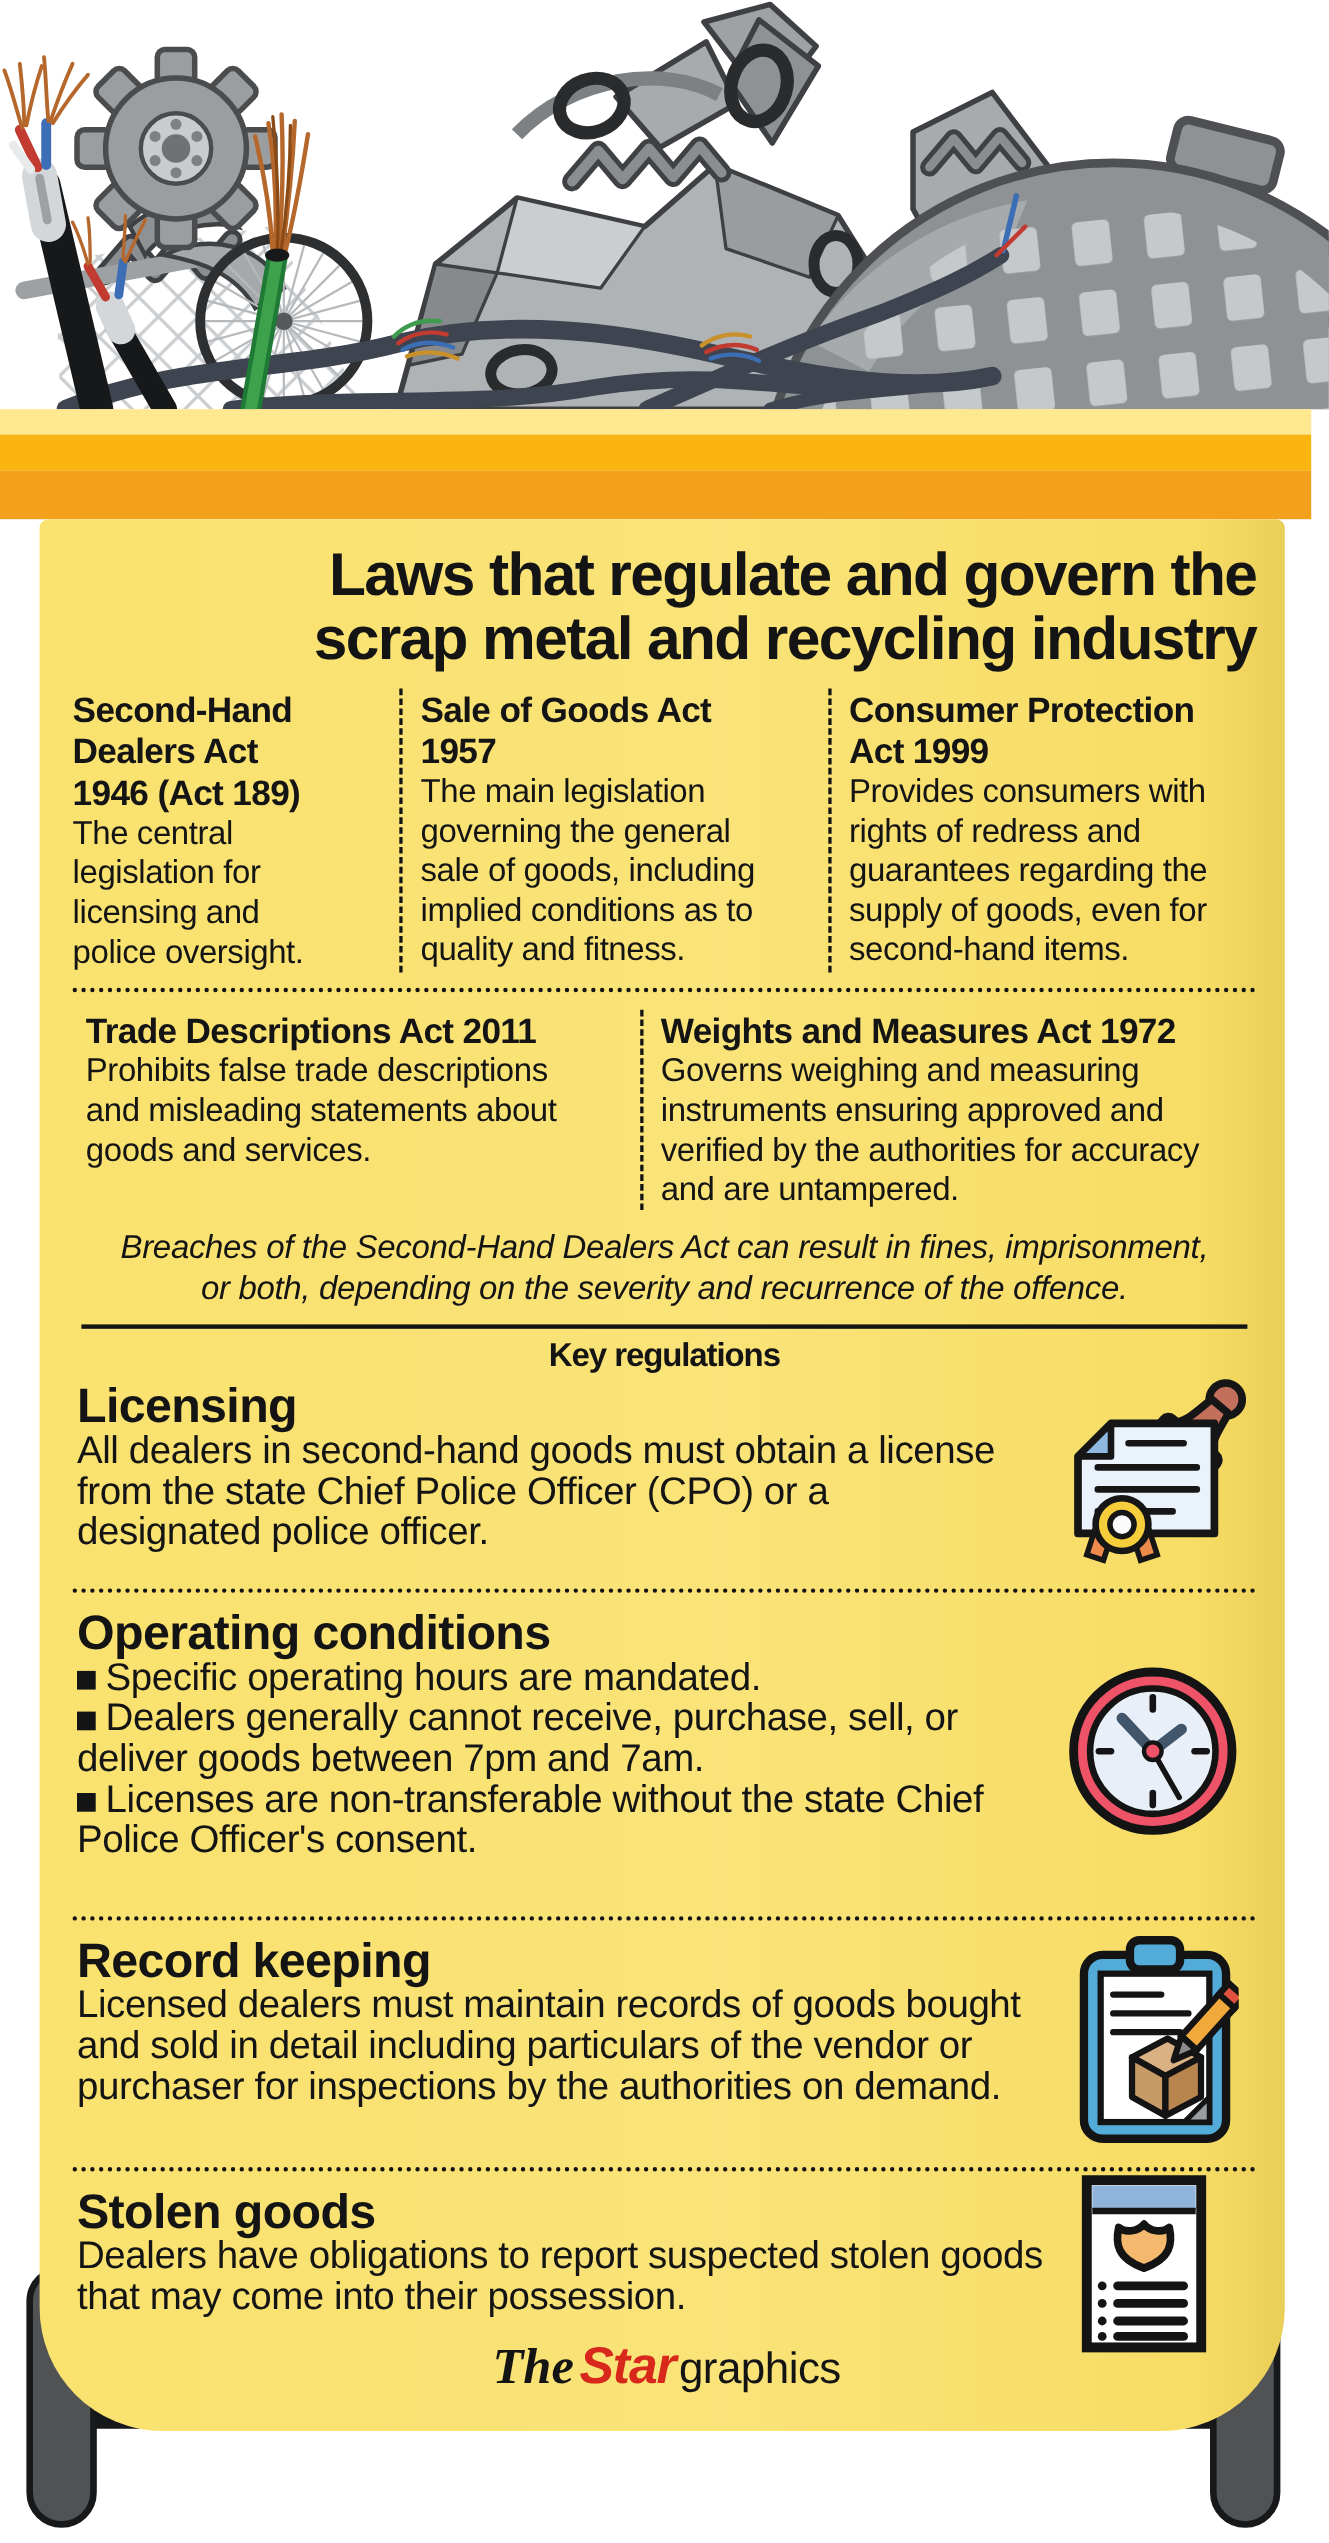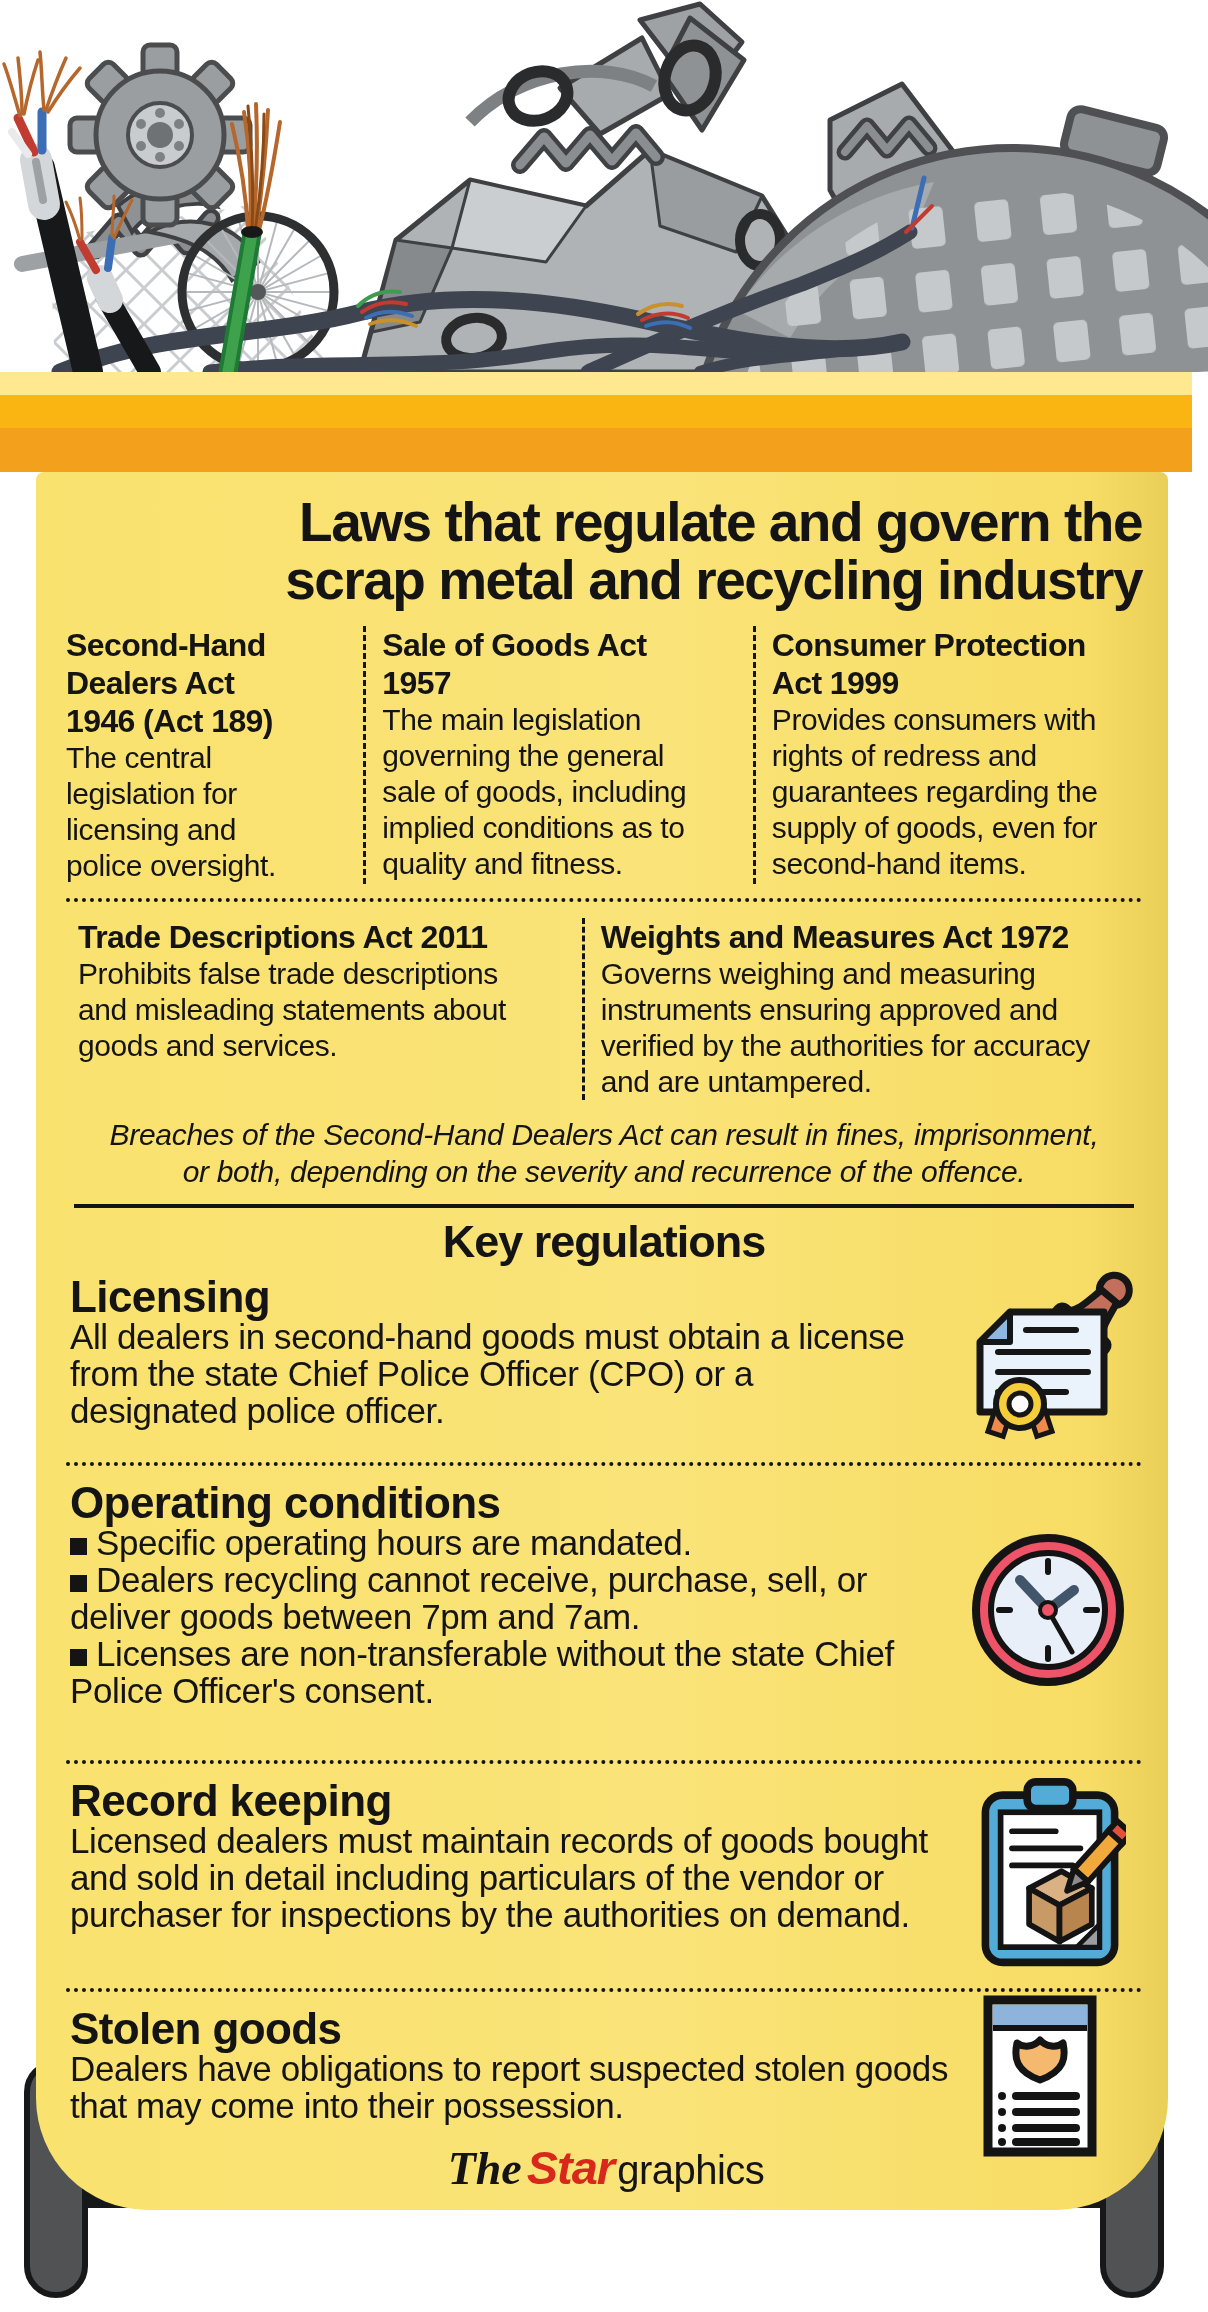--- a/index.html
+++ b/index.html
@@ -46,21 +46,21 @@
   .r2c1{width:45.5%; padding-left:12px;} .r2c2{width:54.5%;}
   .law-col h3{font-size:32px; line-height:38px; letter-spacing:-0.6px;}
   .law-col p{font-size:30px; line-height:36px; letter-spacing:-0.4px;}
   hr{border:none;}
   .hr-dot{border-top:4px dotted var(--ink); margin:14px 0 10px;}
   .hr-solid{border-top:4px solid var(--ink); margin:14px 8px 8px;}
   .note{
     width:1010px; margin:16px auto 0; text-align:center; font-style:italic;
     font-size:30px; line-height:37px; letter-spacing:-0.3px;
   }
-  .kr-title{text-align:center; font-size:45px; font-weight:bold; letter-spacing:-1px; margin:4px 0 2px;}
+  .kr-title{text-align:center; font-size:30px; font-weight:bold; letter-spacing:-1px; margin:4px 0 2px;}
   .sec{position:relative; padding:6px 0 12px 4px;}
   .sec h3{font-size:44px; line-height:42px; letter-spacing:-0.6px;}
   .sec p,.bullet{font-size:35px; line-height:37px; letter-spacing:-0.4px;}
   .sec .icon-wrap{position:absolute;}
   .lic-text{max-width:850px;}
   .op-b3{max-width:880px;} .op-b4{max-width:860px;}
   .rec-text{max-width:880px;}
   .sto-text{max-width:900px;}
   .sq{display:inline-block; width:17px; height:17px; background:var(--ink); margin-right:9px;}
   .cert-pos{right:2px; top:-4px;}
@@ -333,21 +333,21 @@
           </g>
         </svg>
       </span>
     </div>
 
     <hr class="hr-dot">
 
     <div class="sec" style="min-height:270px;">
       <h3>Operating conditions</h3>
       <div class="bullet"><span class="sq"></span><span>Specific operating hours are mandated.</span></div>
-      <div class="bullet op-b3"><span class="sq"></span><span>Dealers recycling cannot receive, purchase, sell, or deliver goods between 7pm and 7am.</span></div>
+      <div class="bullet op-b3"><span class="sq"></span><span>Dealers generally cannot receive, purchase, sell, or deliver goods between 7pm and 7am.</span></div>
       <div class="bullet op-b4"><span class="sq"></span><span>Licenses are non-transferable without the state Chief Police Officer's consent.</span></div>
       <span class="icon-wrap clock-pos">
         <svg width="160" height="160" viewBox="0 0 160 160">
           <circle cx="80" cy="80" r="72" fill="#EE5368" stroke="#141414" stroke-width="8"></circle>
           <circle cx="80" cy="80" r="57" fill="#E9EFF8" stroke="#141414" stroke-width="6"></circle>
           <g stroke="#141414" stroke-width="6" stroke-linecap="round">
             <line x1="80" y1="31" x2="80" y2="42"></line>
               <line x1="80" y1="118" x2="80" y2="129"></line>
             <line x1="31" y1="80" x2="42" y2="80"></line>
               <line x1="118" y1="80" x2="129" y2="80"></line>

